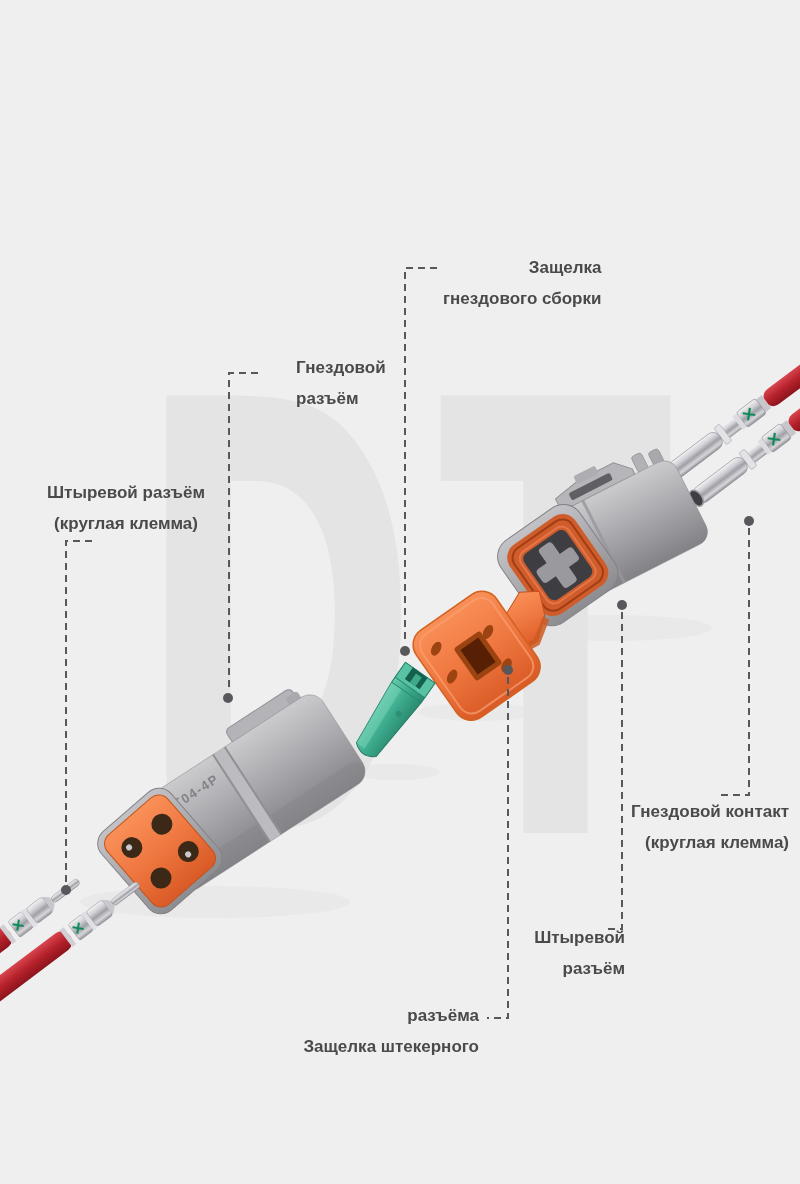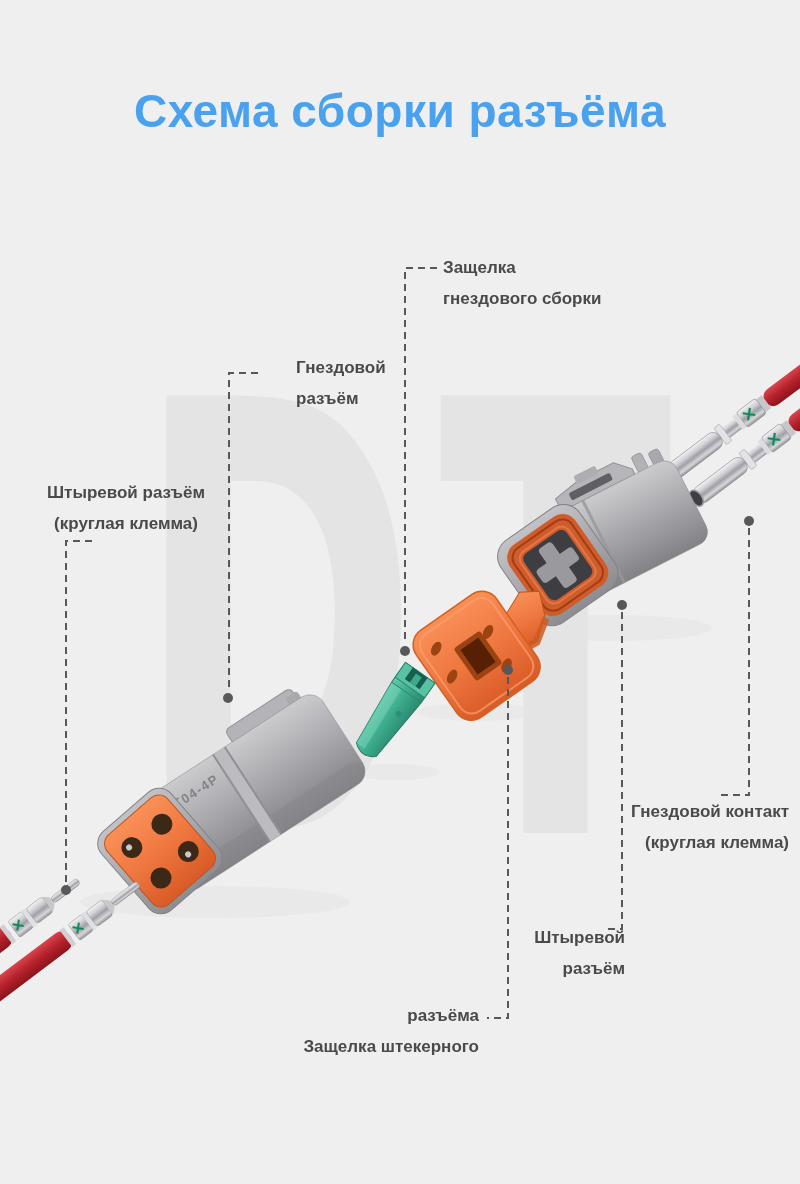--- a/index.html
+++ b/index.html
@@ -13,21 +13,21 @@
     text-align:center;font-size:46px;font-weight:bold;letter-spacing:.5px;
     color:#4aa1ee;
   }
   .art,.leaders{position:absolute;left:0;top:0;width:800px;height:1184px;}
   .art{z-index:1}
   .leaders{z-index:2}
   .label{
     position:absolute;z-index:3;font-size:17px;font-weight:bold;
     color:#4a4a4a;line-height:31px;white-space:nowrap;
   }
-  .lbl-socket-wedge{left:443px;top:252px;text-align:left;}
+  .lbl-socket-wedge{left:443px;top:252px;text-align:right;}
   .lbl-socket-connector{left:264px;top:352px;text-align:left;margin-left:32px;}
   .lbl-pin-contact{left:33px;top:477px;width:186px;text-align:center;}
   .lbl-socket-contact{right:11px;top:796px;text-align:right;}
   .lbl-plug-connector{right:175px;top:922px;text-align:right;}
   .lbl-plug-wedge{right:321px;top:1000px;text-align:right;}
   .leader-line{fill:none;stroke:#58585c;stroke-width:2;stroke-dasharray:7 5;}
   .leader-dot{fill:#58585c;}
 </style>
 </head>
 <body>
@@ -214,21 +214,20 @@
     <g>
       <polyline class="leader-line" points="622,612 622,929 607,929"></polyline>
         <circle class="leader-dot" cx="622" cy="605" r="5"></circle>
     </g>
     <g>
       <polyline class="leader-line" points="508,677 508,1018 487,1018"></polyline>
         <circle class="leader-dot" cx="508" cy="670" r="5"></circle>
     </g>
   </svg>
 
-  <h1 class="title">Схема сборки разъёма</h1>
 
   <div class="label lbl-socket-wedge">
     <div>Защелка</div>
     <div>гнездового сборки</div>
   </div>
 
   <div class="label lbl-socket-connector">
     <div>Гнездовой</div>
     <div>разъём</div>
   </div>

